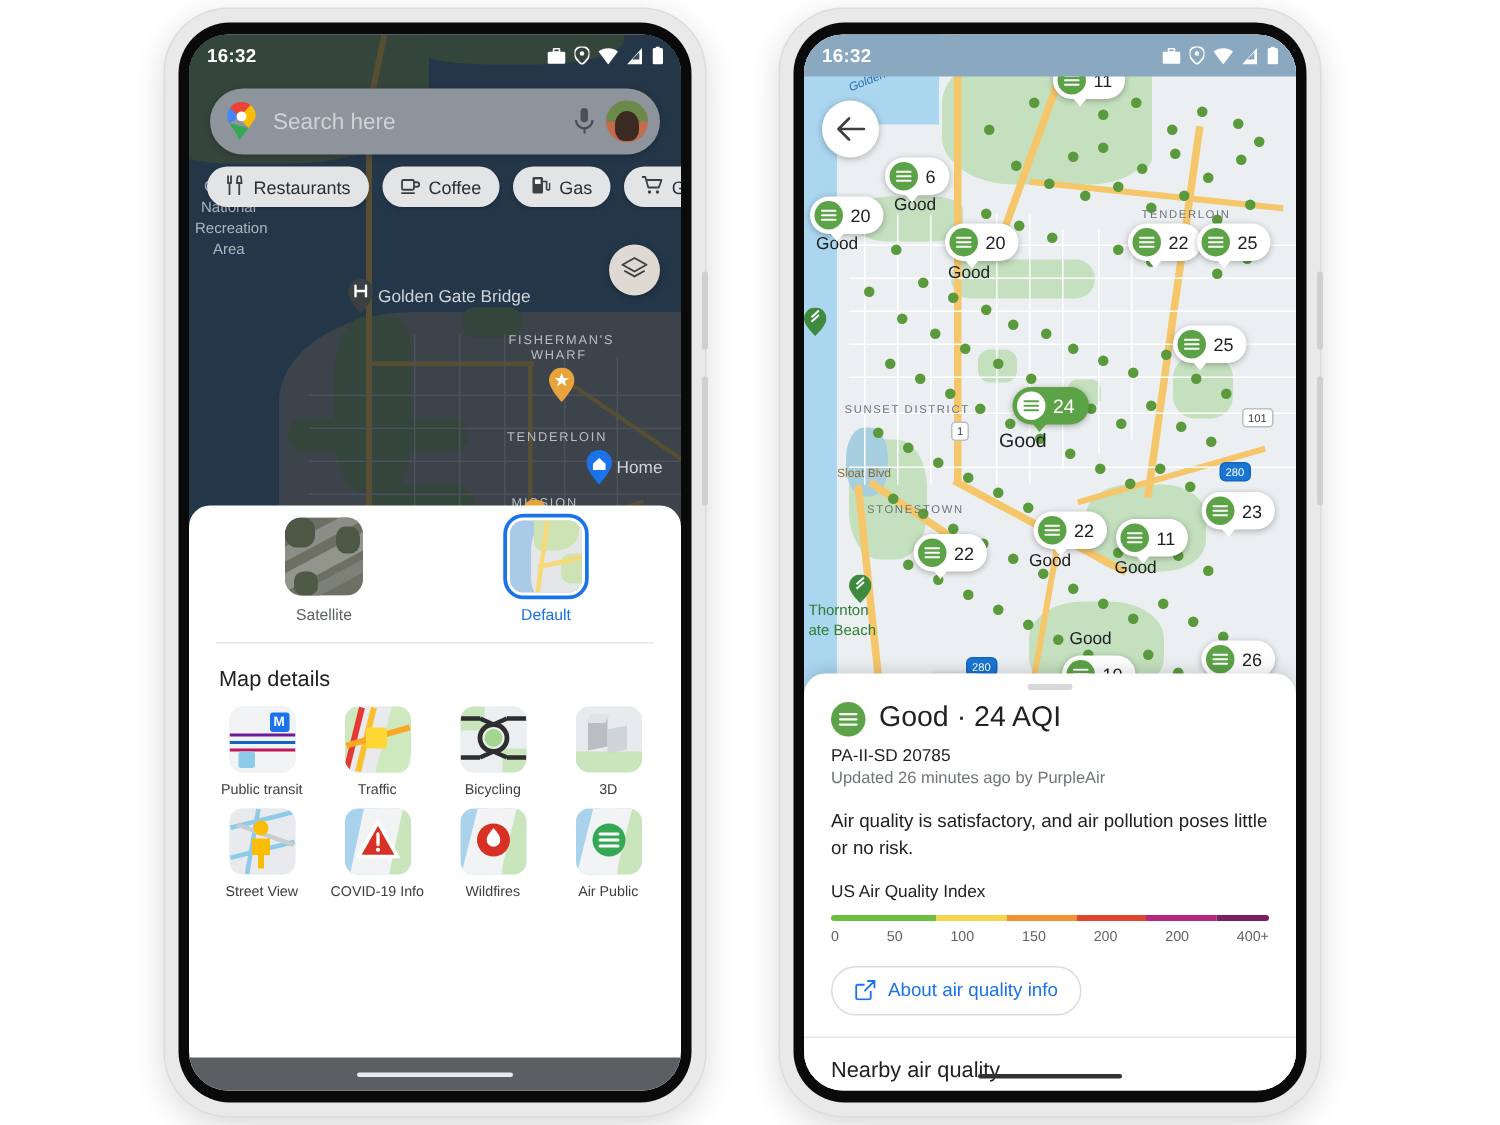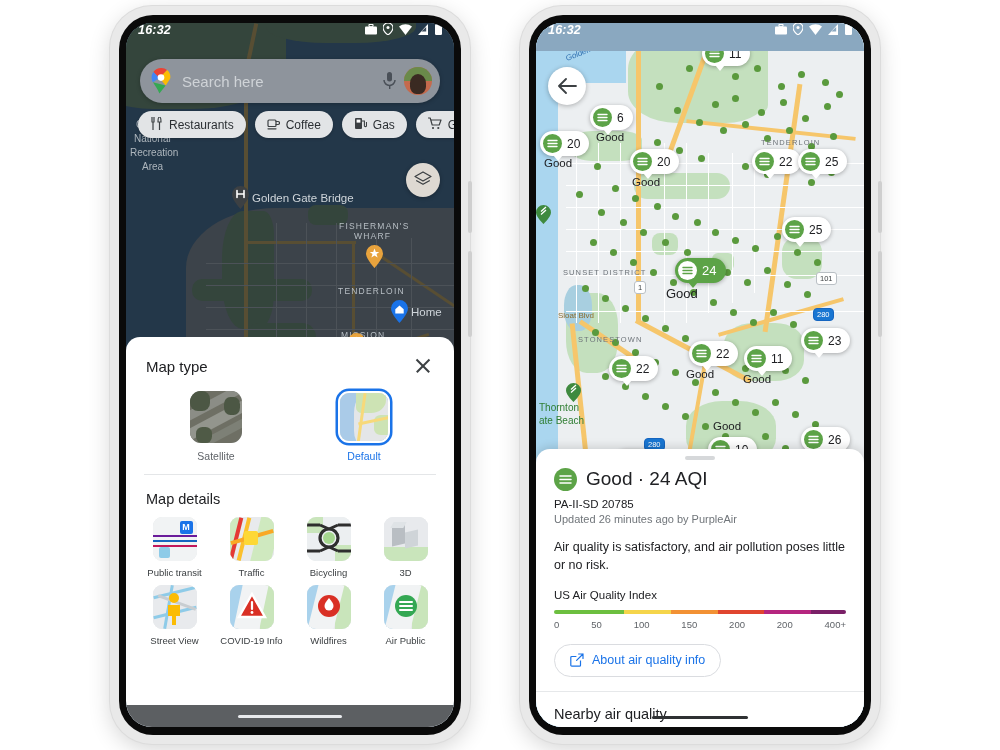--- a/index.html
+++ b/index.html
@@ -31,22 +31,22 @@
 
   
   #p1map{background:#1d3245;}
   #p1 .water{background:#2f4d66;}
   #p1 .land{background:#5b6168;}
   #p1 .park{background:#4d6450;}
   #p1 .road{background:#8a7441;}
   #p1 .road-w{background:#757b80;}
 
   .statusbar{position:absolute;left:0;right:0;top:0;height:28px;
-    display:flex;align-items:flex-start;justify-content:space-between;
-    padding:0 12px;box-sizing:border-box;z-index:40;font-style:italic;}
+    display:flex;align-items:center;justify-content:space-between;
+    padding:0 12px;box-sizing:border-box;z-index:40;}
   .sb-time{font-size:12.5px;font-weight:700;letter-spacing:.2px;}
   .sb-icons{display:flex;align-items:center;gap:6px;}
   .sb-icons svg{display:block;}
 
   .searchbar{position:absolute;left:14px;right:14px;top:36px;height:44px;
     background:#8e949c;border-radius:24px;display:flex;align-items:center;
     padding:0 8px 0 10px;box-sizing:border-box;z-index:30;
     box-shadow:0 1px 4px rgba(0,0,0,.25);}
   .searchbar .txt{flex:1;margin-left:10px;color:#cfd3d7;font-size:15px;}
   .avatar{width:28px;height:28px;border-radius:50%;overflow:hidden;flex:0 0 auto;
@@ -312,24 +312,20 @@
         </div>
 
       <div class="layers-btn">
         <svg width="18" height="18" viewBox="0 0 18 18">
           <path d="M9 1 1 5.5 9 10l8-4.5z" fill="none" stroke="#3c4043" stroke-width="1.3" stroke-linejoin="round"></path>
           <path d="M2.2 9.5 9 13.3l6.8-3.8" fill="none" stroke="#3c4043" stroke-width="1.3" stroke-linejoin="round"></path>
         </svg>
       </div>
 
       <div class="sheet" style="height:390px;">
-        <div class="sheet-hd">
-          <div class="sheet-title">Map type</div>
-          <div class="closeb"></div>
-        </div>
 
         <div class="types">
           <div class="type">
             <div class="thumb">
               <div style="position:absolute;inset:0;background:#6e6f64"></div>
               <div style="position:absolute;left:-10px;top:4px;width:80px;height:9px;background:#8b8d86;transform:rotate(-28deg)"></div>
               <div style="position:absolute;left:-10px;top:22px;width:80px;height:11px;background:#93958d;transform:rotate(-28deg)"></div>
               <div style="position:absolute;left:-10px;top:40px;width:80px;height:8px;background:#7d8076;transform:rotate(-28deg)"></div>
               <div style="position:absolute;left:0;top:0;width:20px;height:20px;background:#4c5744;border-radius:40%"></div>
               <div style="position:absolute;left:34px;top:6px;width:16px;height:18px;background:#4c5744;border-radius:40%"></div>
@@ -615,21 +611,21 @@
             <div class="mlab2" style="left: 225px; top: 115px;">TENDERLOIN</div>
             <div class="mlab2" style="left: 27px; top: 245px;">SUNSET DISTRICT</div>
             <div class="mlab2" style="left: 42px; top: 312px;">STONESTOWN</div>
           </div>
         <div id="p2-rlabels">
             <div class="mlab3" style="left: 28px; top: 20px; color: rgb(47, 111, 176); transform: rotate(-22deg);">Golden Gate Brg</div>
             <div class="mlab3" style="left: 22px; top: 288px; color: rgb(138, 109, 47); font-style: normal;">Sloat Blvd</div>
           </div>
         <div id="p2-shields">
             <div class="shield" style="left: 98px; top: 258px;">1</div>
-            <div class="shield" style="left: 280px; top: 249px;">101</div>
+            <div class="shield" style="left: 292px; top: 249px;">101</div>
             <div class="shield i" style="left: 277px; top: 285px;">280</div>
             <div class="shield i" style="left: 108px; top: 415px;">280</div>
           </div>
         <div id="p2-goods">
             <div class="goodlab" style="left: 60px; top: 108px;">Good</div>
             <div class="goodlab" style="left: 8px; top: 134px;">Good</div>
             <div class="goodlab" style="left: 96px; top: 153px;">Good</div>
             <div class="goodlab big" style="left: 130px; top: 263px;">Good</div>
             <div class="goodlab" style="left: 150px; top: 345px;">Good</div>
             <div class="goodlab" style="left: 207px; top: 350px;">Good</div>

